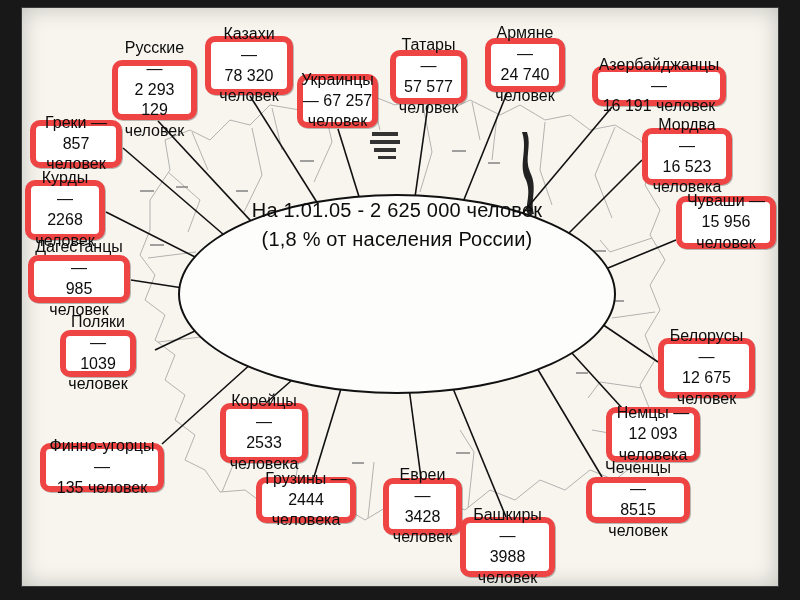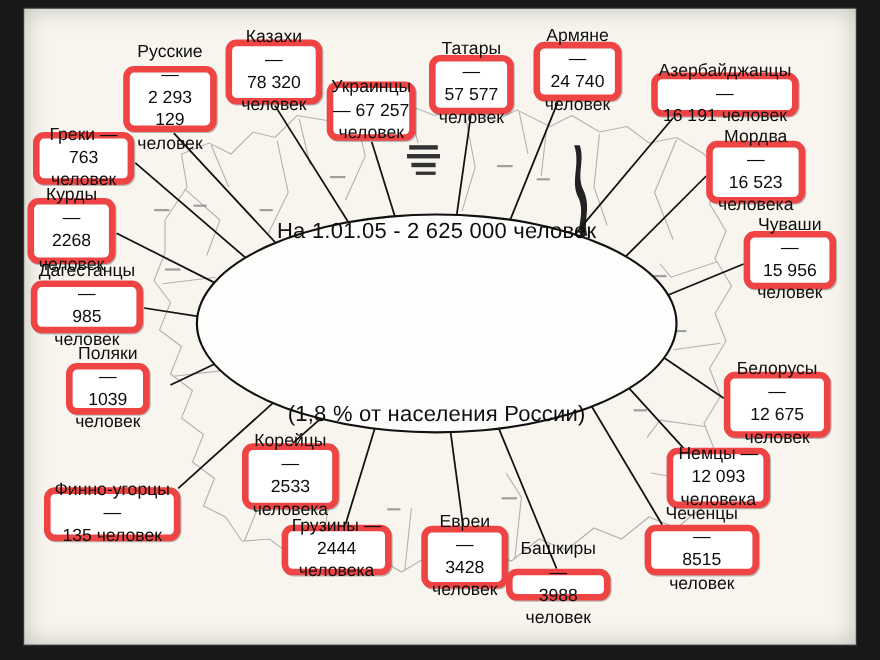--- a/index.html
+++ b/index.html
@@ -8,21 +8,21 @@
   .panel{position:absolute;left:22px;top:8px;width:756px;height:578px;
          background:#f7f5ee;box-shadow:inset 0 0 22px rgba(0,0,0,.22), 0 0 0 1px #3a3a3a;}
   svg.overlay{position:absolute;left:0;top:0;width:800px;height:600px;}
   .callout{position:absolute;display:flex;align-items:center;justify-content:center;
            text-align:center;white-space:pre-line;
            background:#ffffff;border:6px solid #ef4444;border-radius:10px;
            font-size:16px;font-weight:400;line-height:1.3;color:#0d0d0d;
            box-shadow:1px 1px 0 rgba(0,0,0,.25);padding:2px 3px;box-sizing:border-box;}
   .center-ellipse{position:absolute;left:178px;top:194px;width:434px;height:196px;
            background:#fdfdfb;border:2px solid #111;border-radius:50%;
-           display:flex;flex-direction:column;align-items:center;justify-content:space-between;
+           display:flex;flex-direction:column;align-items:center;justify-content:flex-start;
            color:#0d0d0d;}
   .center-ellipse .ln{font-size:20px;line-height:1.45;letter-spacing:.2px;}
 </style>
 </head>
 <body>
 
 <div class="stage">
   <div class="panel"></div>
 
   <svg class="overlay" viewBox="0 0 800 600">
@@ -117,25 +117,25 @@
 человек</div>
   <div class="callout" style="left:485px;top:38px;width:80px;height:54px;">Армяне —
 24 740
 человек</div>
   <div class="callout" style="left:592px;top:66px;width:134px;height:40px;">Азербайджанцы —
 16 191 человек</div>
   <div class="callout" style="left:642px;top:128px;width:90px;height:57px;">Мордва —
 16 523
 человека</div>
   <div class="callout" style="left:30px;top:120px;width:92px;height:48px;">Греки —
-763 человек</div>
+857 человек</div>
   <div class="callout" style="left:25px;top:180px;width:80px;height:60px;">Курды —
 2268
 человек</div>
-  <div class="callout" style="left:676px;top:210px;width:84px;height:53px;">Чуваши —
+  <div class="callout" style="left:676px;top:196px;width:100px;height:53px;">Чуваши —
 15 956
 человек</div>
   <div class="callout" style="left:28px;top:255px;width:102px;height:48px;">Дагестанцы —
 985 человек</div>
   <div class="callout" style="left:658px;top:338px;width:97px;height:60px;">Белорусы —
 12 675
 человек</div>
   <div class="callout" style="left:60px;top:330px;width:76px;height:47px;">Поляки —
 1039 человек</div>
   <div class="callout" style="left:606px;top:407px;width:94px;height:55px;">Немцы —
@@ -144,17 +144,17 @@
   <div class="callout" style="left:40px;top:443px;width:124px;height:49px;">Финно-угорцы —
 135 человек</div>
   <div class="callout" style="left:220px;top:403px;width:88px;height:60px;">Корейцы —
 2533
 человека</div>
   <div class="callout" style="left:256px;top:477px;width:100px;height:46px;">Грузины —
 2444 человека</div>
   <div class="callout" style="left:383px;top:478px;width:79px;height:57px;">Евреи —
 3428
 человек</div>
-  <div class="callout" style="left:460px;top:517px;width:95px;height:29px;">Башкиры —
+  <div class="callout" style="left:460px;top:517px;width:95px;height:60px;">Башкиры —
 3988 человек</div>
   <div class="callout" style="left:586px;top:477px;width:104px;height:46px;">Чеченцы —
 8515 человек</div>
 </div>
 
 </body></html>

